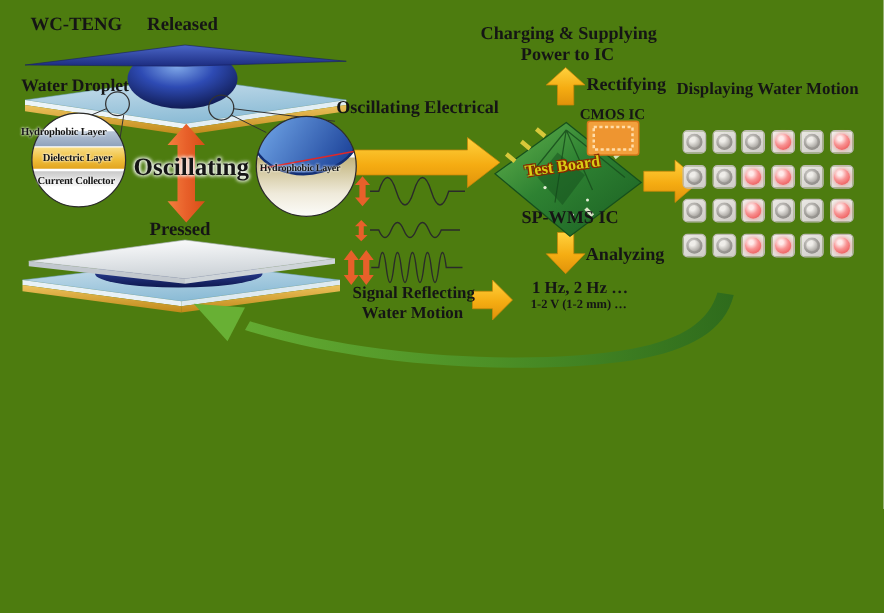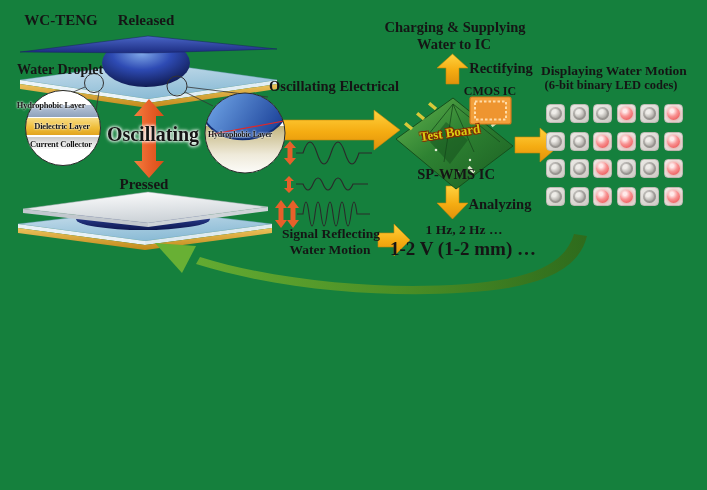--- a/index.html
+++ b/index.html
@@ -1,17 +1,17 @@
 <!DOCTYPE html>
 <html style="--led-on: #f06a6a; --led-off: #b2afaa;"><head>
 <meta charset="utf-8">
 <style>
   html,body{margin:0;padding:0;background:#ffffff;}
   .canvas{
-    position:relative;width:707px;height:490px;background:#15803d;overflow:hidden;
+    position:relative;width:707px;height:490px;background:#4d7c0f;overflow:hidden;
     font-family:"Liberation Serif","DejaVu Serif",serif;
   }
   .art{position:absolute;left:0;top:0;}
   .lbl{
     position:absolute;font-weight:bold;color:#151515;white-space:nowrap;
     transform:translateX(-50%);text-align:center;line-height:1.05;
     font-family:"Liberation Serif","DejaVu Serif",serif;
   }
   .halo{text-shadow:0 0 3px #fff,0 0 3px #fff,0 0 4px #fff;}
   .tiny{letter-spacing:-0.2px;text-shadow:0 0 2px rgba(255,255,255,.9),0 0 2px rgba(255,255,255,.9);}
@@ -230,31 +230,30 @@
 <div class="lbl tiny" style="left:51px;top:101px;font-size:8.5px;">Hydrophobic Layer</div>
 <div class="lbl tiny" style="left:62px;top:122px;font-size:8.5px;">Dielectric Layer</div>
 <div class="lbl tiny" style="left:61px;top:140px;font-size:8.5px;">Current Collector</div>
 <div class="lbl tiny" style="left:240px;top:131px;font-size:8px;">Hydrophobic Layer</div>
 
 <div class="lbl" style="left:334px;top:79px;font-size:14.5px;">Oscillating Electrical</div>
 <div class="lbl" style="left:331px;top:227px;font-size:13.5px;">Signal Reflecting</div>
 <div class="lbl" style="left:330px;top:243px;font-size:13.5px;">Water Motion</div>
 
 <div class="lbl" style="left:455px;top:20px;font-size:14.5px;">Charging &amp; Supplying</div>
-<div class="lbl" style="left:454px;top:37px;font-size:14.5px;">Water to IC</div>
+<div class="lbl" style="left:454px;top:37px;font-size:14.5px;">Power to IC</div>
 <div class="lbl" style="left:501px;top:61px;font-size:14.5px;">Rectifying</div>
 <div class="lbl" style="left:490px;top:85px;font-size:12px;">CMOS IC</div>
 <div class="lbl board-lbl" style="left:450px;top:126px;font-size:13px;">Test Board</div>
 <div class="lbl" style="left:456px;top:167px;font-size:14.5px;">SP-WMS IC</div>
 <div class="lbl" style="left:500px;top:197px;font-size:14.5px;">Analyzing</div>
 <div class="lbl" style="left:464px;top:223px;font-size:13.5px;">1 Hz, 2 Hz …</div>
-<div class="lbl" style="left:463px;top:239px;font-size:19px;">1-2 V (1-2 mm) …</div>
+<div class="lbl" style="left:463px;top:239px;font-size:10px;">1-2 V (1-2 mm) …</div>
 
 <div class="lbl" style="left:614px;top:64px;font-size:13.5px;">Displaying Water Motion</div>
-<div class="lbl" style="left:611px;top:79px;font-size:12.5px;">(6-bit binary LED codes)</div>
 
 <div class="led-grid">
       <div class="led-cell">
         <div class="led-dot"></div>
       </div>
       <div class="led-cell">
         <div class="led-dot"></div>
       </div>
       <div class="led-cell">
         <div class="led-dot"></div>

